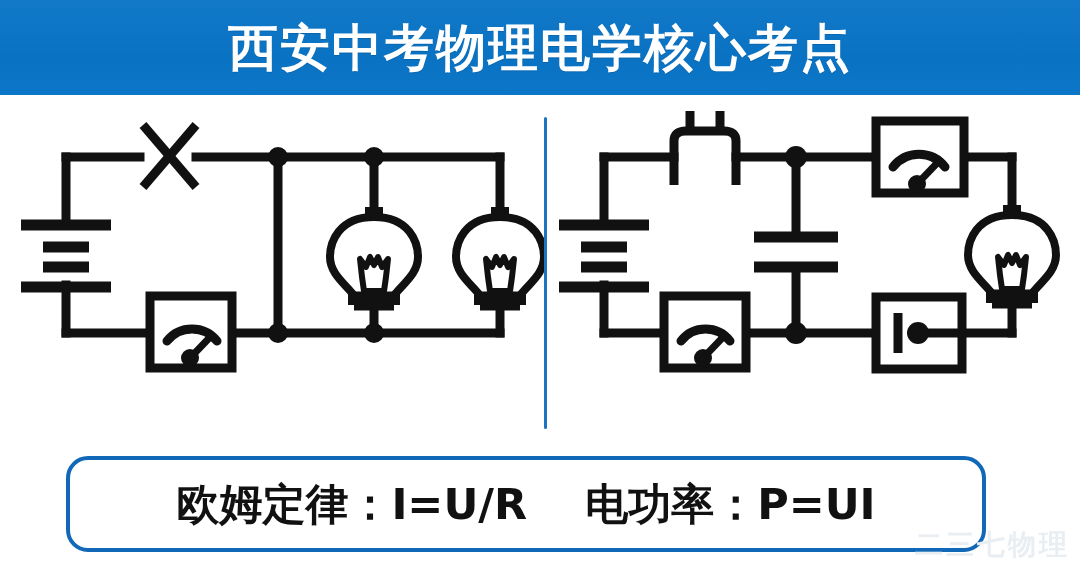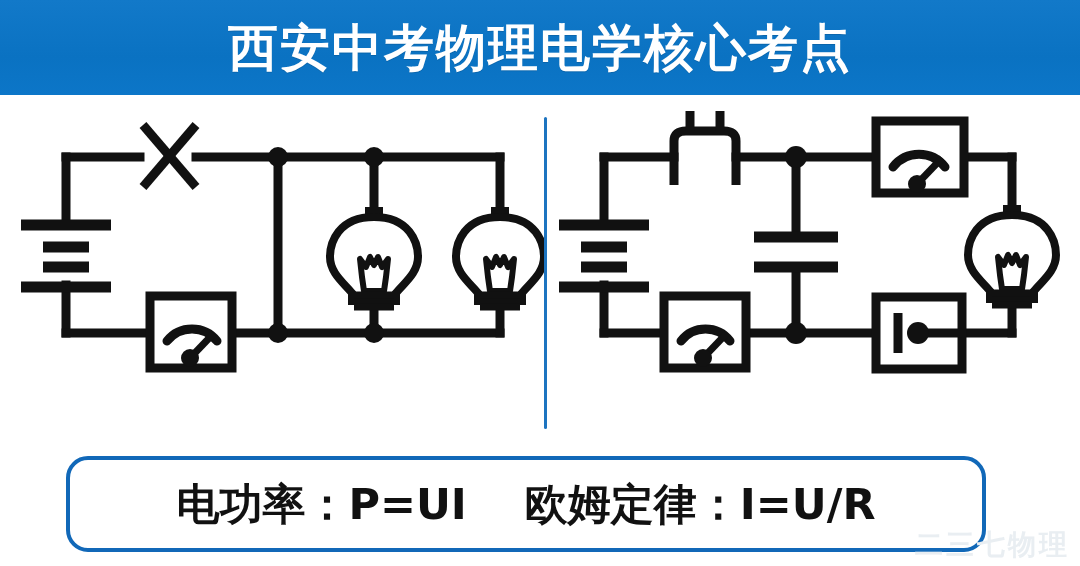--- a/index.html
+++ b/index.html
@@ -234,18 +234,18 @@
           <circle cx="250" cy="62" r="11"></circle>
           <circle cx="250" cy="238" r="11"></circle>
         </g>
       </svg>
 
       <div class="pill parallel" style="left:177px;">并联电路</div>
     </div>
   </div>
 
   <div class="formula-box">
+    <div class="formula">欧姆定律：I=U/R</div>
     <div class="formula">电功率：P=UI</div>
-    <div class="formula">欧姆定律：I=U/R</div>
   </div>
 
   <div class="watermark">二三七物理</div>
 </div>
 
 </body></html>

